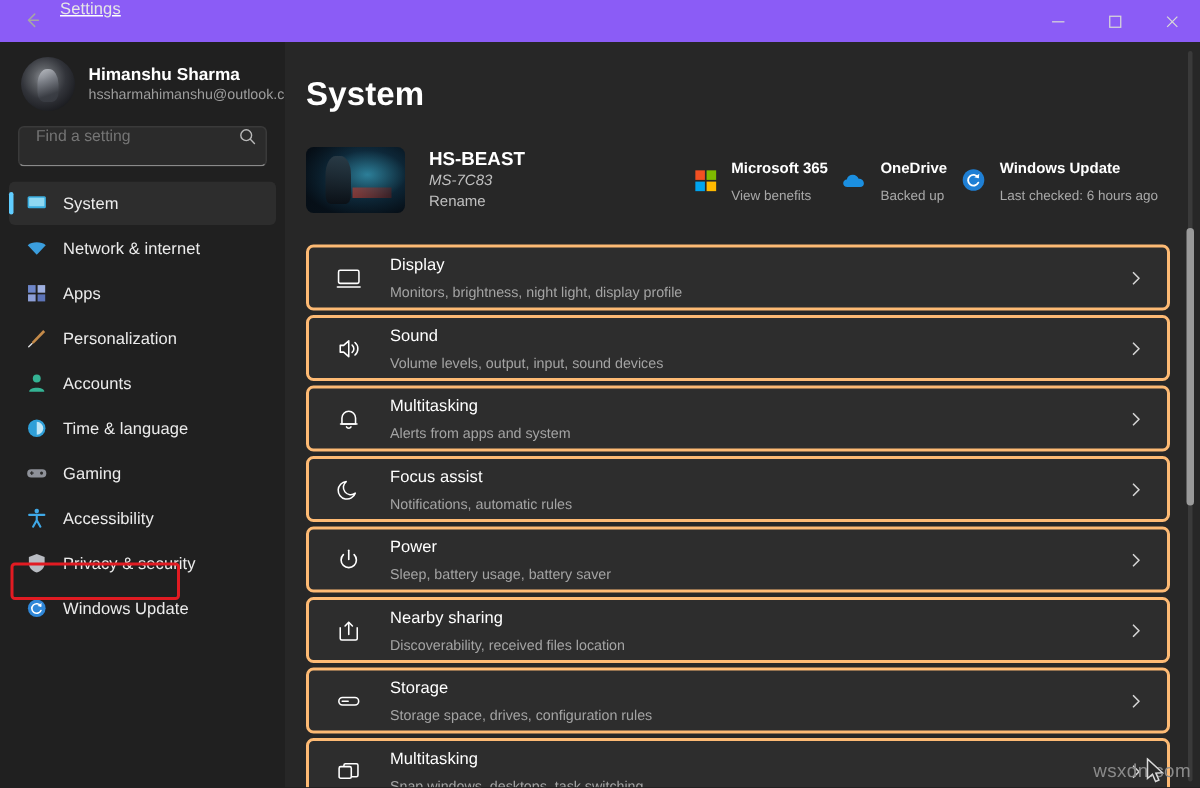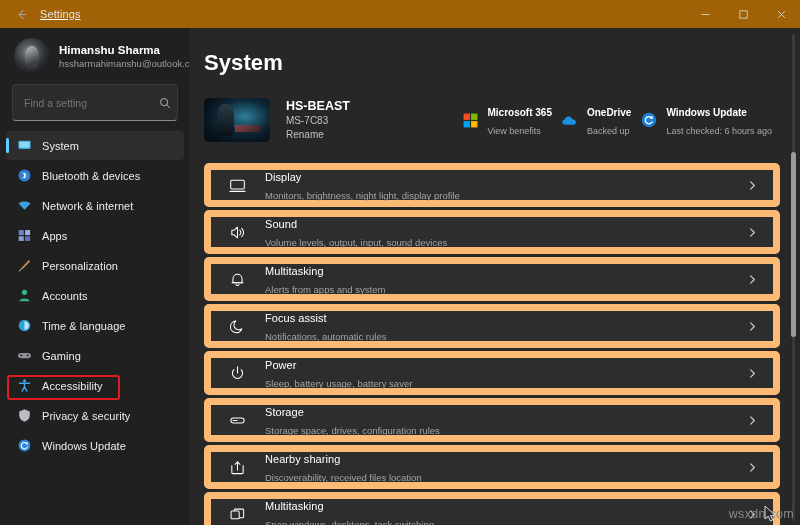--- a/index.html
+++ b/index.html
@@ -19,22 +19,22 @@
     display: flex;
     flex-direction: column;
     overflow: hidden;
   }
 
   
   .titlebar {
     height: 28px;
     flex: 0 0 28px;
     display: flex;
-    align-items: center;
-    background: #a16207;
+    align-items: flex-start;
+    background: #8b5cf6;
     position: relative;
     z-index: 5;
     text-decoration: underline;
   }
   .back-btn {
     width: 30px; height: 26px;
     margin-left: 6px;
     display: flex; align-items: center; justify-content: center;
     border-radius: 4px;
     color: #a6a6a6;
@@ -111,27 +111,27 @@
   }
   .account-email {
     font-size: 9.5px;
     color: #9d9d9d;
     line-height: 13px;
     white-space: nowrap;
   }
 
   .searchwrap { padding: 0 12px 0 12px; }
   .search {
-    height: 37px;
+    height: 27px;
     background: #2b2b2b;
     border: 1px solid #3a3a3a;
     border-bottom: 1px solid #8a8a8a;
     border-radius: 4px;
     display: flex;
-    align-items: center;
+    align-items: flex-start;
     padding: 0 8px 0 9px;
     position: relative;
   }
   .search .caret {
     width: 1px; height: 13px;
     background: #d9d9d9;
     margin-right: 2px;
   }
   .search-input {
     flex: 1 1 auto;
@@ -258,20 +258,21 @@
   .device-name {
     font-size: 12.5px;
     font-weight: 700;
     color: #ffffff;
     line-height: 16px;
   }
   .device-model {
     font-size: 10px;
     color: #c0c0c0;
     line-height: 14px;
+    font-style: italic;
   }
   .device-rename {
     font-size: 10px;
     color: #c0c0c0;
     line-height: 14px;
   }
 
   .quick-links {
     margin-left: auto;
     display: flex;
@@ -301,21 +302,21 @@
     text-align: right;
   }
 
   
   .cards {
     margin-top: 16px;
   }
   .card {
     height: 44px;
     background: #2d2d2d;
-    border: 7px solid #fdba74;
+    border: 2px solid #fdba74;
     border-radius: 5px;
     display: flex;
     align-items: center;
     padding: 0 14px 0 16px;
     margin-bottom: 3px;
   }
   .card-icon {
     width: 20px; height: 20px;
     flex: 0 0 20px;
     display: flex; align-items: center; justify-content: center;
@@ -449,29 +450,20 @@
         <div class="navitem selected">
           <span class="navicon">
             <svg width="15" height="15" viewBox="0 0 16 16">
               <rect x="1.5" y="3" width="13" height="8.6" rx="1.1" fill="#3aaee0"></rect>
               <rect x="2.6" y="4" width="10.8" height="6.2" rx="0.6" fill="#8fd8f2"></rect>
             </svg>
           </span>
           <span class="navlabel">System</span>
         </div>
 
-        <div class="navitem">
-          <span class="navicon">
-            <svg width="15" height="15" viewBox="0 0 16 16">
-              <circle cx="8" cy="8" r="6.4" fill="#2d7fd4"></circle>
-              <path d="M6.3 5.4 L9.7 9.1 L8 10.8 V5.2 L9.7 6.9 L6.3 10.6" fill="none" stroke="#ffffff" stroke-width="0.95" stroke-linecap="round" stroke-linejoin="round"></path>
-            </svg>
-          </span>
-          <span class="navlabel">Bluetooth &amp; devices</span>
-        </div>
 
         <div class="navitem">
           <span class="navicon">
             <svg width="15" height="15" viewBox="0 0 16 16">
               <path d="M1.6 5.8 C4.6 3.1 11.4 3.1 14.4 5.8 L8 12.6 Z" fill="#3b9ede"></path>
             </svg>
           </span>
           <span class="navlabel">Network &amp; internet</span>
         </div>
 
@@ -713,46 +705,46 @@
             <span class="chev">
               <svg width="11" height="11" viewBox="0 0 12 12" fill="none" stroke="currentColor" stroke-width="1.2">
                   <path d="M4 2 L8 6 L4 10" stroke-linecap="round" stroke-linejoin="round"></path>
                 </svg>
             </span>
           </div>
 
           <div class="card">
             <span class="card-icon">
               <svg width="17" height="17" viewBox="0 0 18 18" fill="none" stroke="currentColor" stroke-width="1.1">
-                <rect x="2" y="6.4" width="14" height="5.2" rx="2.6"></rect>
-                <path d="M4.4 9 H8.6" stroke-linecap="round"></path>
-              </svg>
-            </span>
-            <span class="card-text">
-              <span class="card-title">Storage</span><br>
-              <span class="card-sub">Storage space, drives, configuration rules</span>
-            </span>
-            <span class="chev">
-              <svg width="11" height="11" viewBox="0 0 12 12" fill="none" stroke="currentColor" stroke-width="1.2">
-                  <path d="M4 2 L8 6 L4 10" stroke-linecap="round" stroke-linejoin="round"></path>
-                </svg>
-            </span>
-          </div>
-
-          <div class="card">
-            <span class="card-icon">
-              <svg width="17" height="17" viewBox="0 0 18 18" fill="none" stroke="currentColor" stroke-width="1.1">
                 <path d="M3 6.6 V14.4 A1.1 1.1 0 0 0 4.1 15.5 H13.9 A1.1 1.1 0 0 0 15 14.4 V6.6" stroke-linejoin="round"></path>
                 <path d="M9 11.6 V3.2" stroke-linecap="round"></path>
                 <path d="M6.4 5.6 L9 3 L11.6 5.6" stroke-linecap="round" stroke-linejoin="round"></path>
               </svg>
             </span>
             <span class="card-text">
               <span class="card-title">Nearby sharing</span><br>
               <span class="card-sub">Discoverability, received files location</span>
+            </span>
+            <span class="chev">
+              <svg width="11" height="11" viewBox="0 0 12 12" fill="none" stroke="currentColor" stroke-width="1.2">
+                  <path d="M4 2 L8 6 L4 10" stroke-linecap="round" stroke-linejoin="round"></path>
+                </svg>
+            </span>
+          </div>
+
+          <div class="card">
+            <span class="card-icon">
+              <svg width="17" height="17" viewBox="0 0 18 18" fill="none" stroke="currentColor" stroke-width="1.1">
+                <rect x="2" y="6.4" width="14" height="5.2" rx="2.6"></rect>
+                <path d="M4.4 9 H8.6" stroke-linecap="round"></path>
+              </svg>
+            </span>
+            <span class="card-text">
+              <span class="card-title">Storage</span><br>
+              <span class="card-sub">Storage space, drives, configuration rules</span>
             </span>
             <span class="chev">
               <svg width="11" height="11" viewBox="0 0 12 12" fill="none" stroke="currentColor" stroke-width="1.2">
                   <path d="M4 2 L8 6 L4 10" stroke-linecap="round" stroke-linejoin="round"></path>
                 </svg>
             </span>
           </div>
 
           <div class="card">
             <span class="card-icon">

